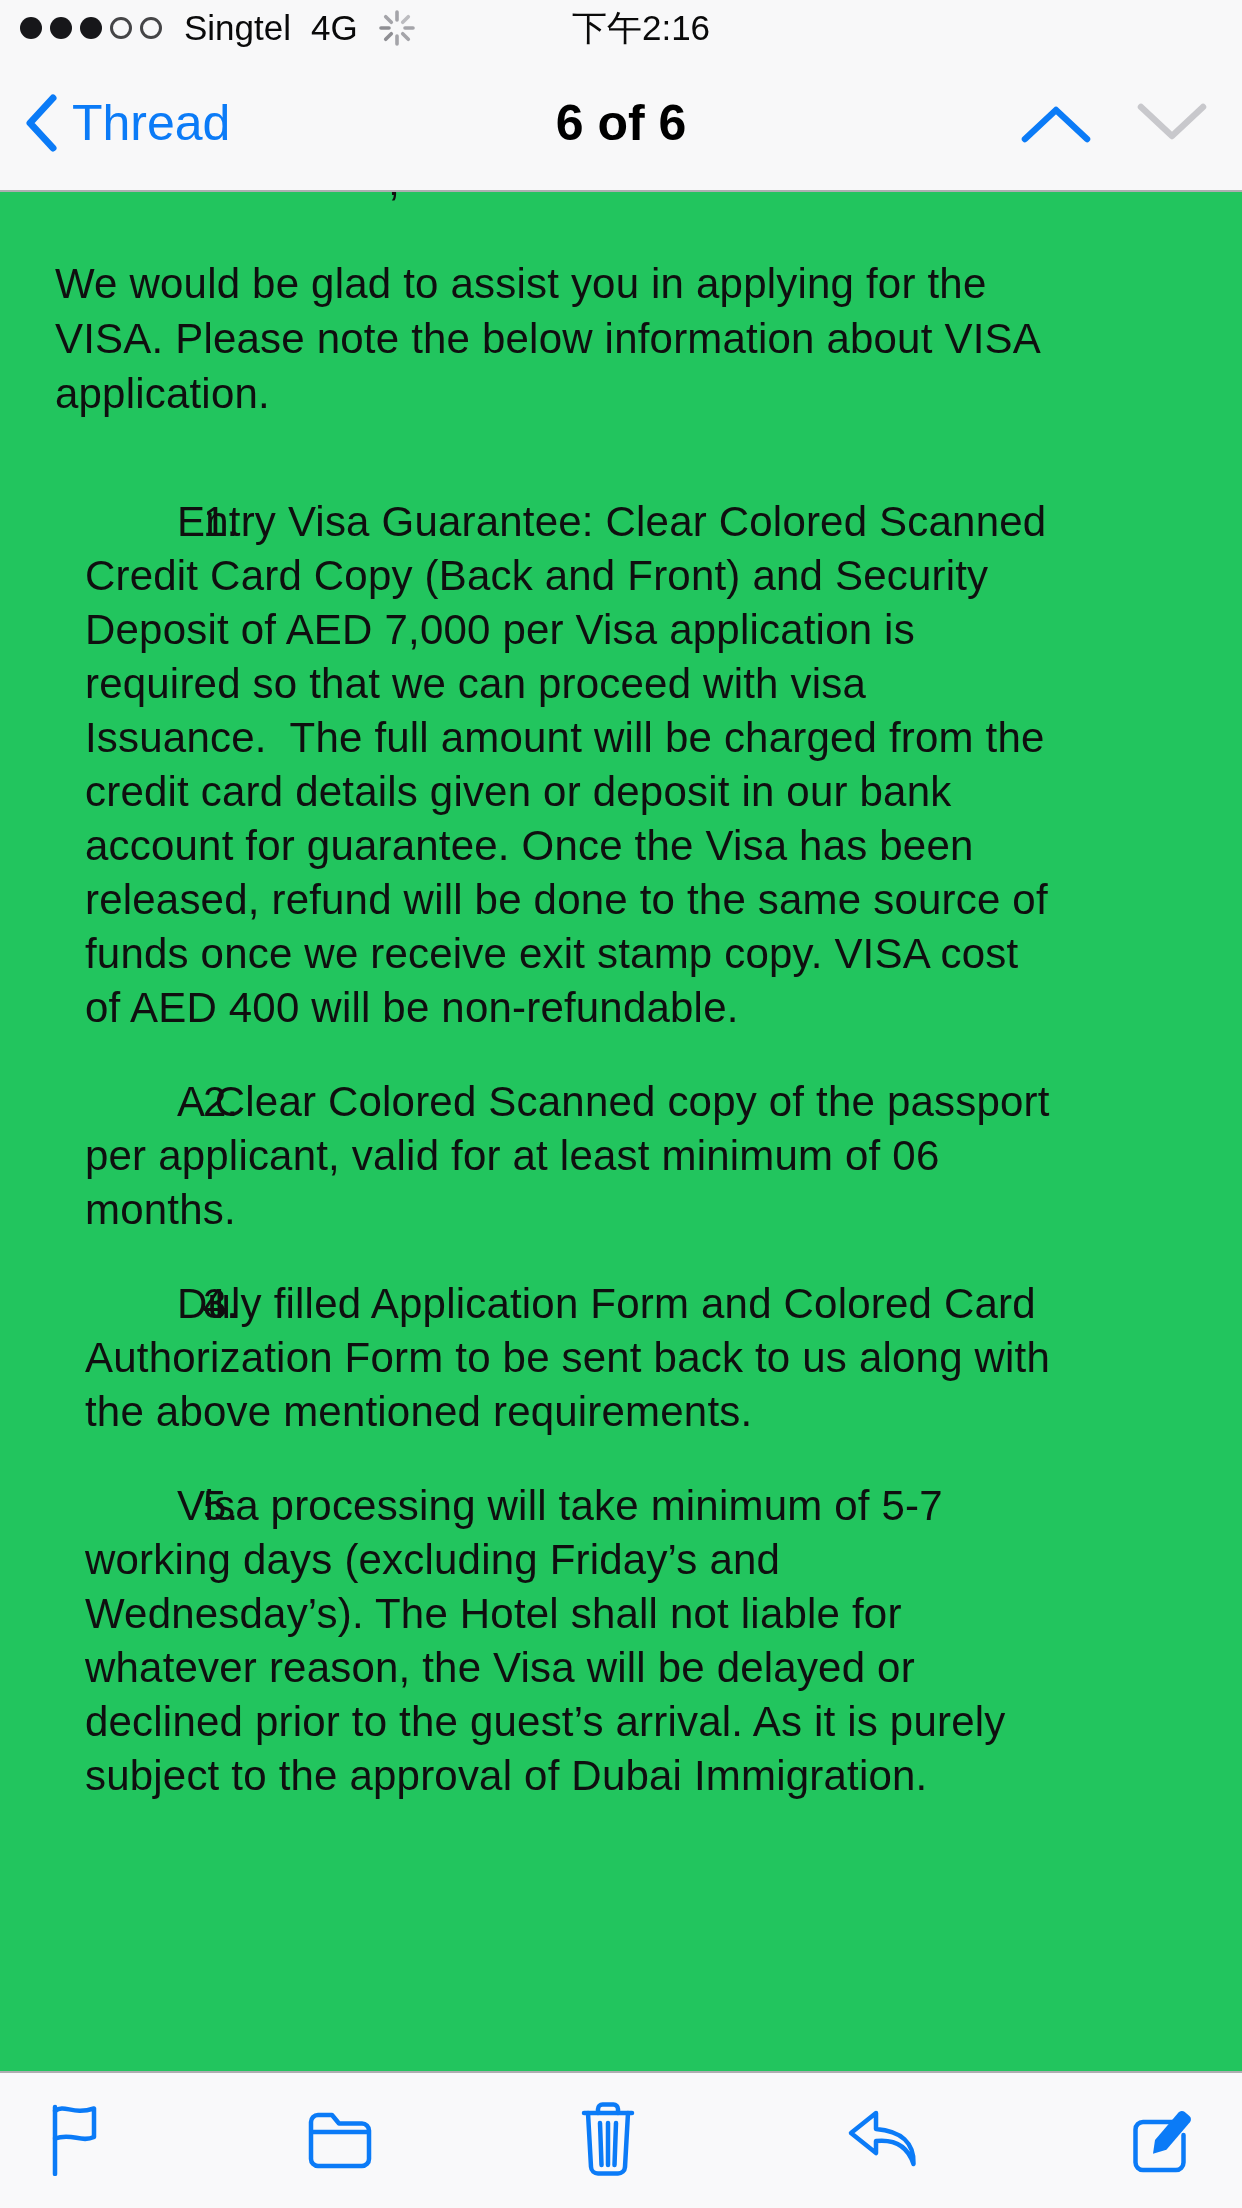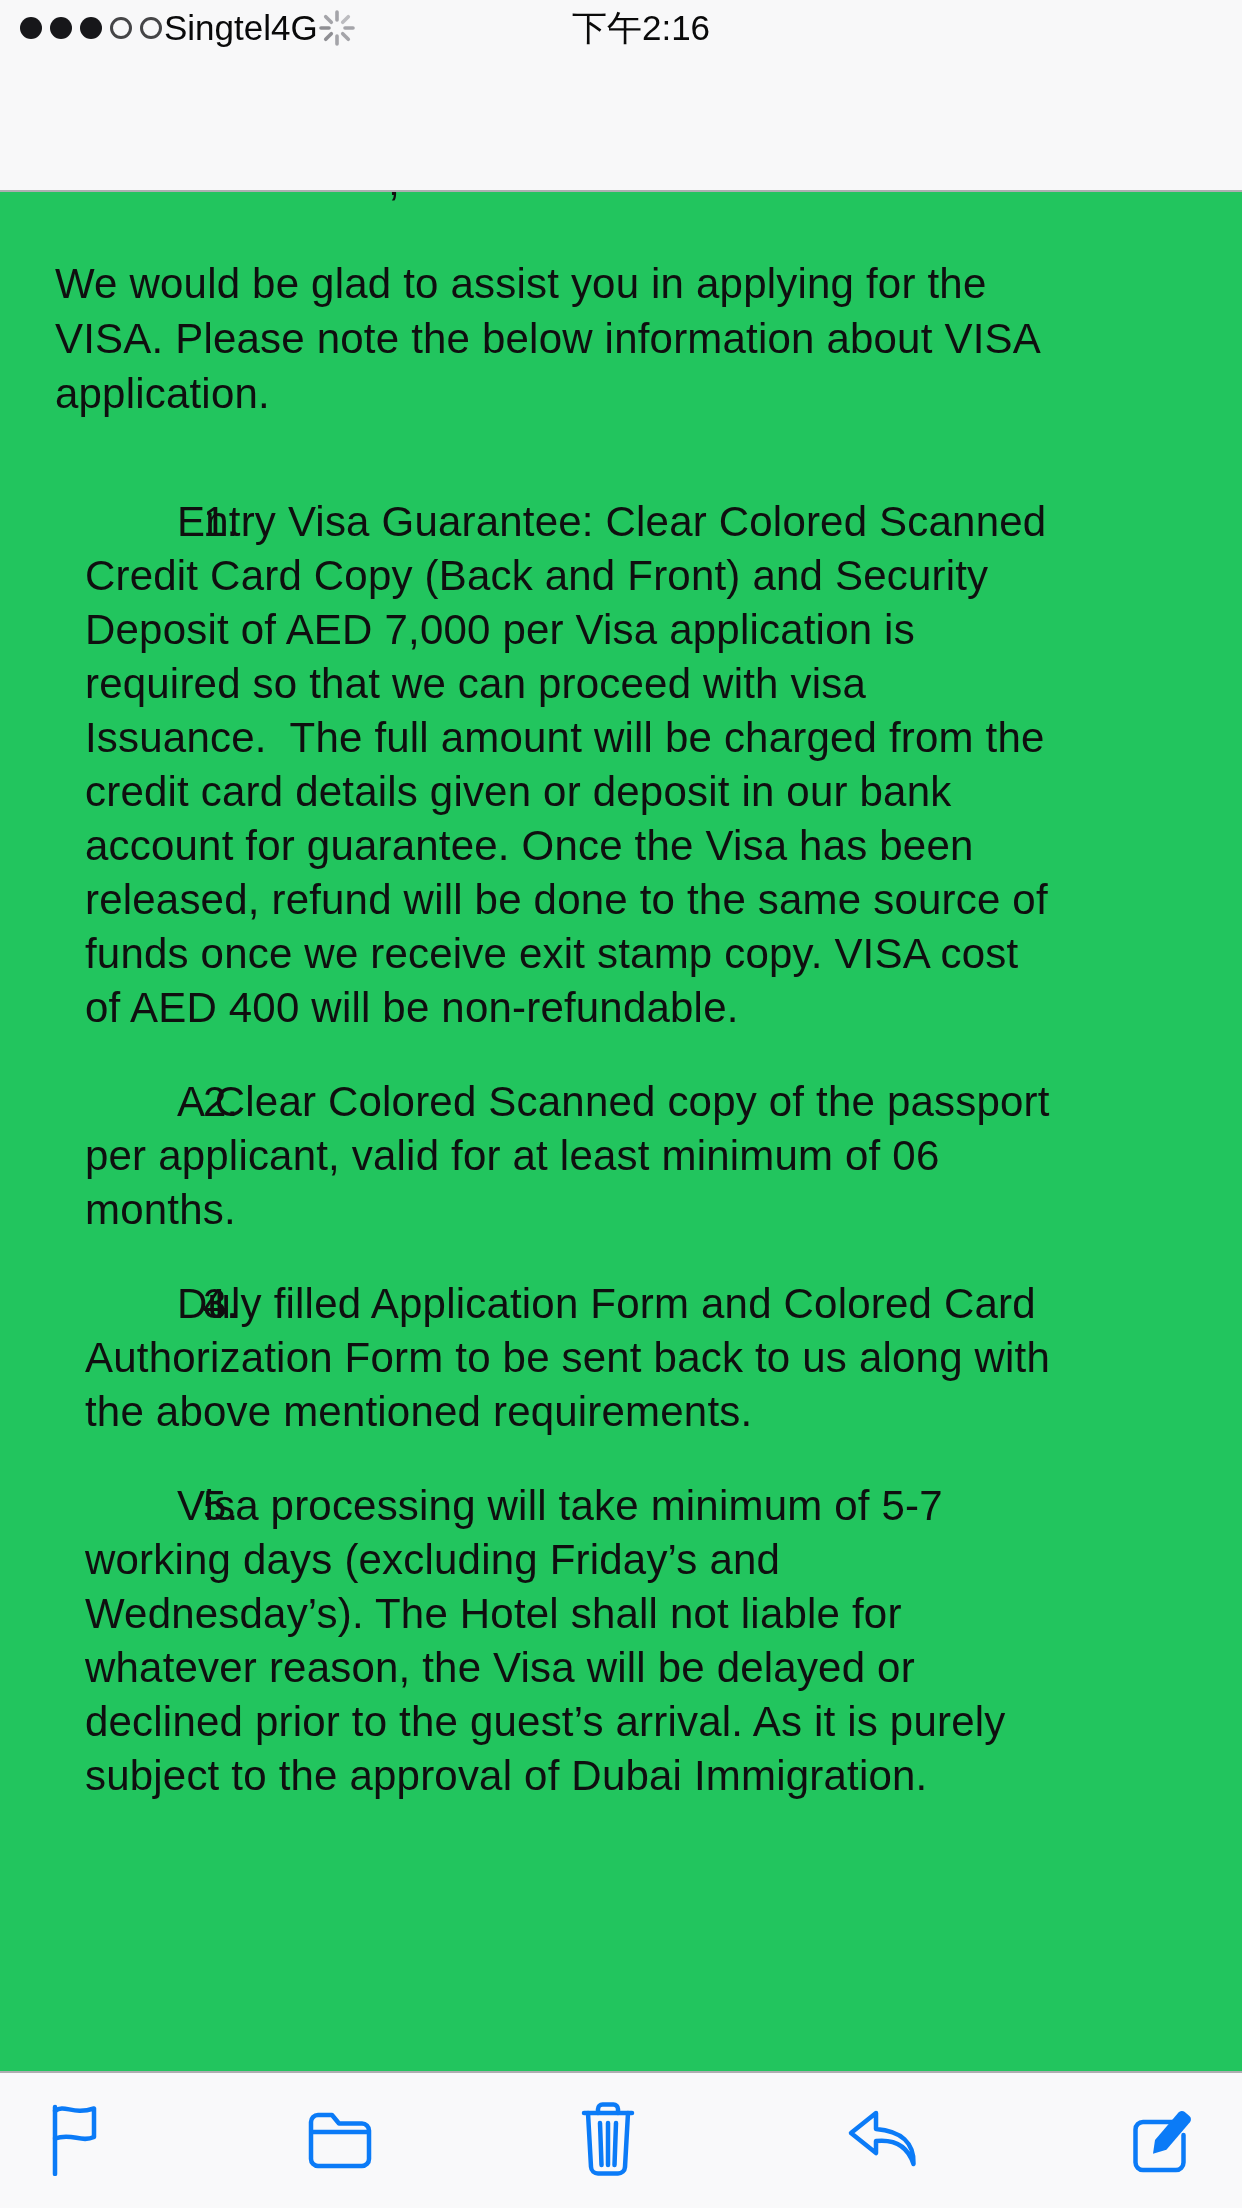--- a/index.html
+++ b/index.html
@@ -8,21 +8,21 @@
     font-family:"Liberation Sans","DejaVu Sans",sans-serif; overflow:hidden;
     margin:0 auto; color:#111;
   }
   
   .chrome{
     position:absolute; top:0; left:0; right:0; height:192px;
     background:rgba(248,248,249,.98); border-bottom:2px solid #aeaeb1;
     box-sizing:border-box; z-index:5;
   }
   .status-bar{position:absolute; top:0; left:0; right:0; height:56px;}
-  .sb-left{position:absolute; left:20px; top:0; height:56px; display:flex; align-items:center; gap:0;}
+  .sb-left{position:absolute; left:20px; top:0; height:56px; display:flex; align-items:center; gap:20px;}
   .dots{display:flex; gap:8px; align-items:center; margin-right:2px;}
   .dot{width:22px;height:22px;border-radius:50%;box-sizing:border-box;}
   .dot.filled{background:#17171a;}
   .dot.empty{border:3px solid #454547;}
   .sb-text{font-size:35px; color:#0a0a0a;}
   .sb-time{position:absolute; left:0; right:0; top:0; height:56px;
     display:flex; align-items:center; justify-content:center;
     font-size:35px; font-weight:500; color:#0a0a0a;margin-left:40px;}
   .sb-right{position:absolute; right:16px; top:0; height:56px; display:flex; align-items:center; gap:14px;}
   .nav-bar{position:absolute; top:56px; left:0; right:0; bottom:0;}
@@ -86,20 +86,49 @@
             <line x1="19" y1="11" x2="19" y2="3"></line>
             <line x1="24.7" y1="13.3" x2="30.3" y2="7.7" stroke="#bcbcc0"></line>
           </svg>
         </span>
       </div>
 
       <div class="sb-time">下午2:16</div>
 
     </div>
 
+    <div class="nav-bar">
+      <button class="back-button">
+        <span>
+          <svg width="34" height="60" viewBox="0 0 34 60">
+            <path d="M29 5 L6 30 L29 55" fill="none" stroke="currentColor" stroke-width="7" stroke-linecap="round" stroke-linejoin="round"></path>
+          </svg>
+        </span>
+        <span>Thread</span>
+      </button>
+
+      <div class="nav-title">6 of 6</div>
+
+      <div class="nav-chevrons">
+        <button class="icon-btn blue">
+          <span>
+            <svg width="72" height="44" viewBox="0 0 72 44">
+              <path d="M5 38 L36 9 L67 38" fill="none" stroke="currentColor" stroke-width="6.5" stroke-linecap="round" stroke-linejoin="round"></path>
+            </svg>
+          </span>
+        </button>
+        <button class="icon-btn gray">
+          <span>
+            <svg width="72" height="44" viewBox="0 0 72 44">
+              <path d="M5 6 L36 35 L67 6" fill="none" stroke="currentColor" stroke-width="6.5" stroke-linecap="round" stroke-linejoin="round"></path>
+            </svg>
+          </span>
+        </button>
+      </div>
+    </div>
   </div>
 
   <div class="content">
     <span class="salutation-fragment">,</span>
 
     <p class="intro">We would be glad to assist you in applying for the VISA. Please note the below information about VISA application.</p>
 
     <ol class="visa-list">
       <li>
         <span class="item-num">1.</span>

